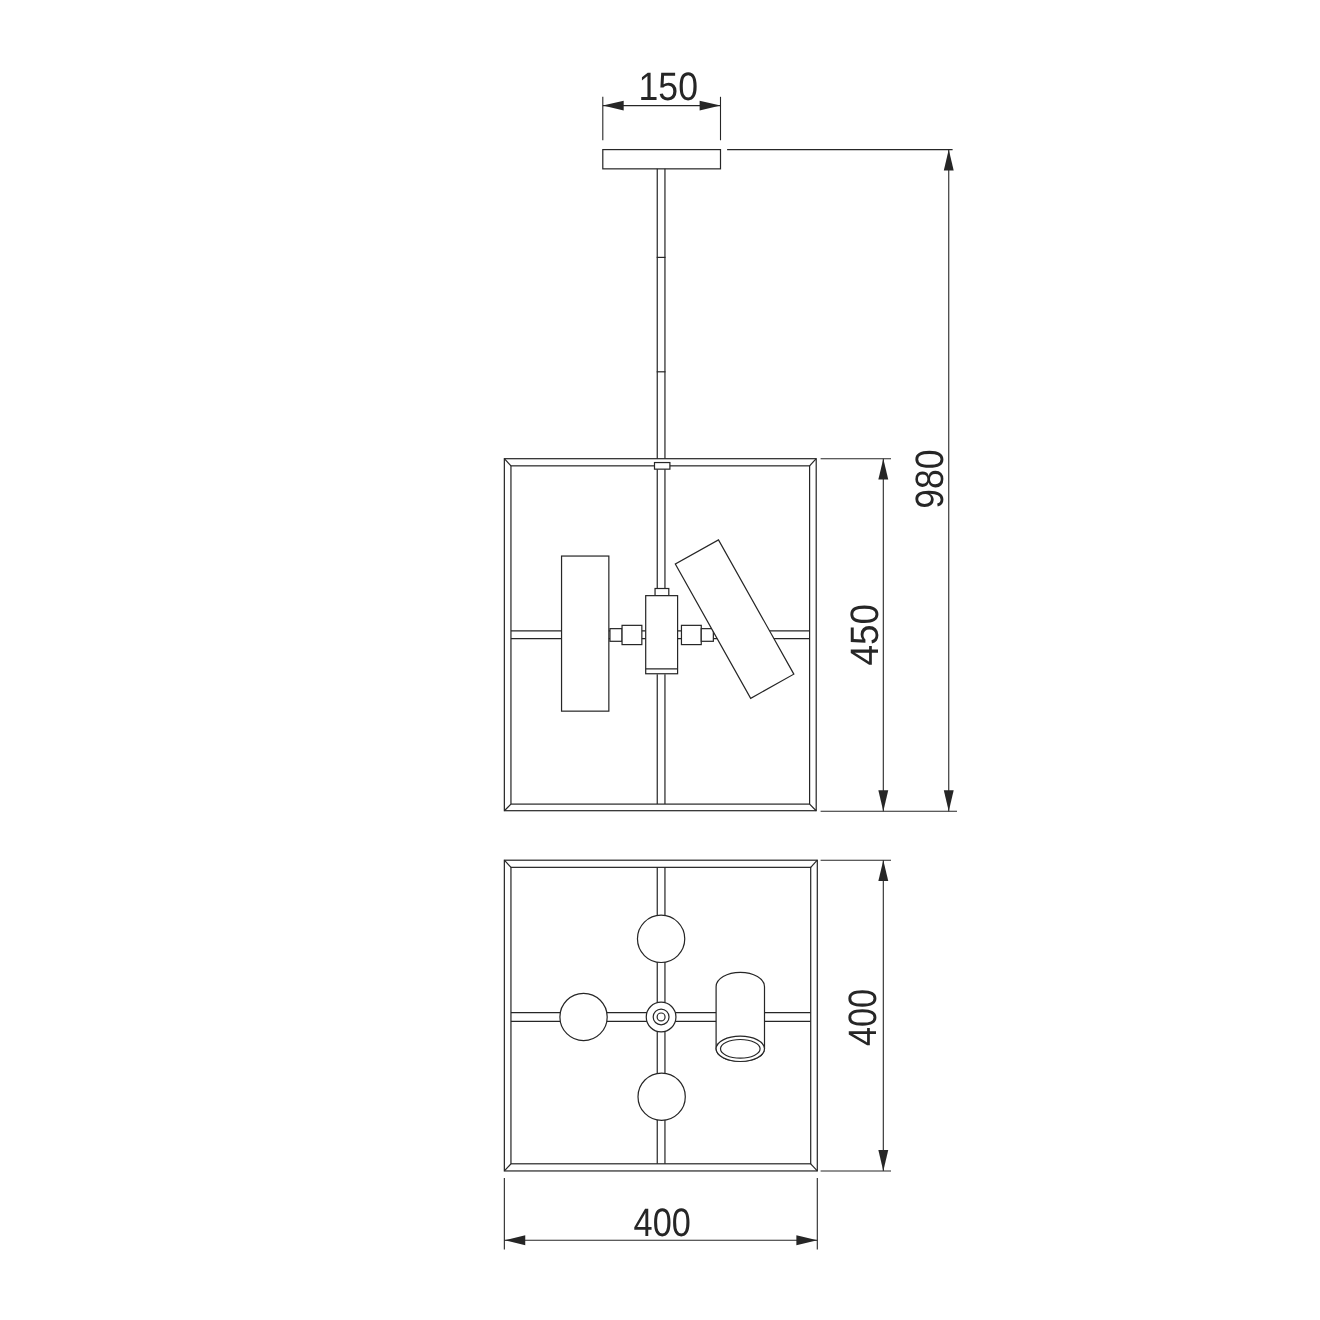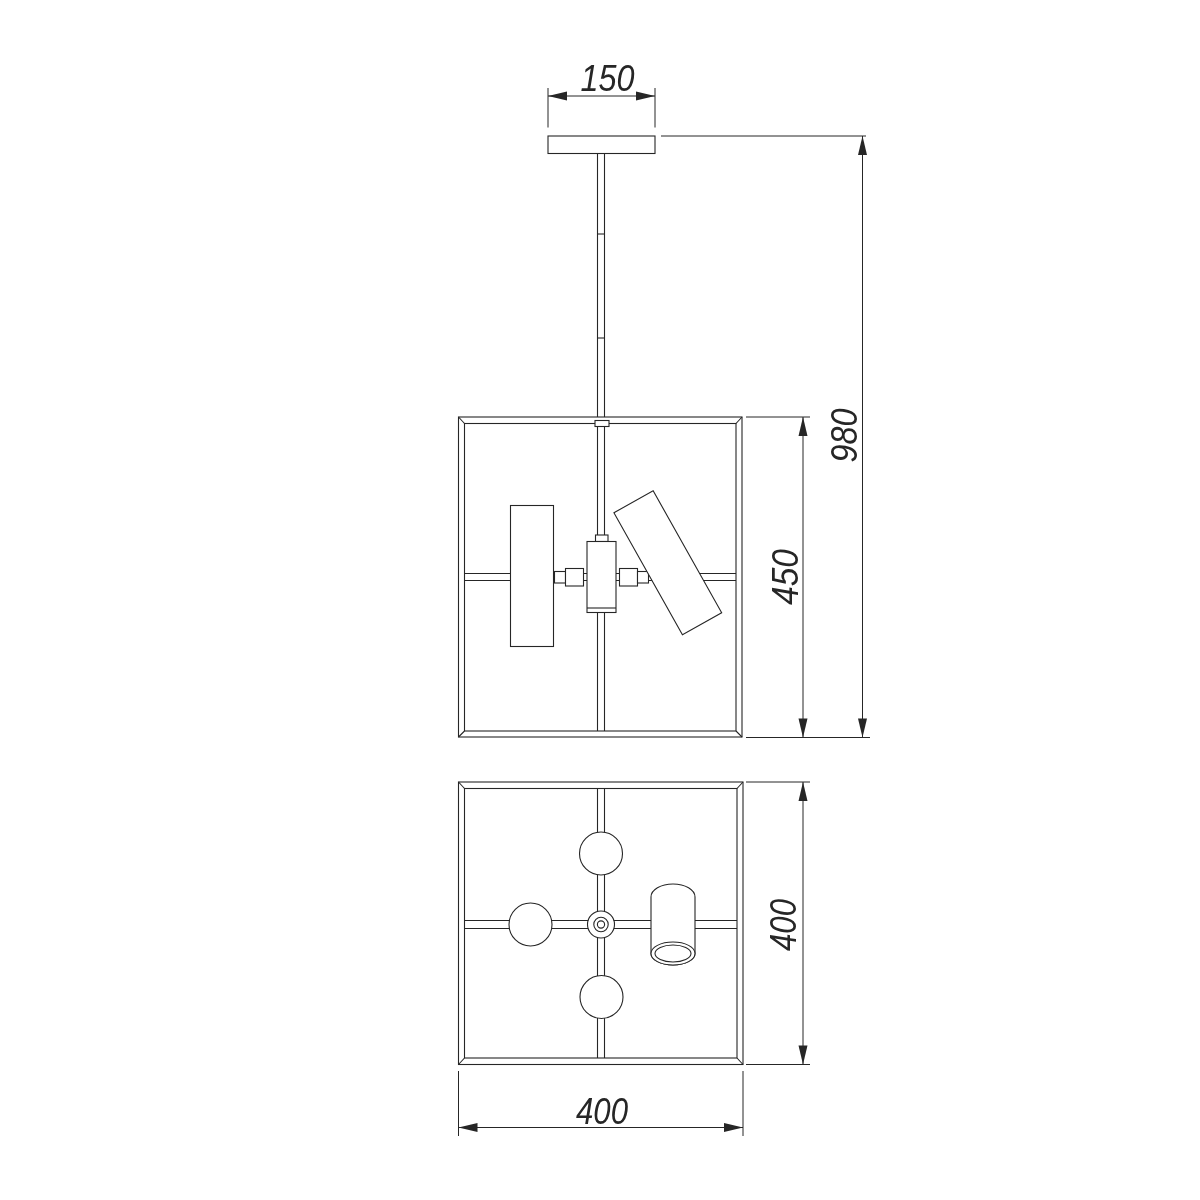--- a/index.html
+++ b/index.html
@@ -9,21 +9,20 @@
     width: 1200px;
     height: 1200px;
     font-family: "Liberation Sans", sans-serif;
   }
   #stage {
     position: relative;
     width: 1164px;
     height: 1200px;
     background: #ffffff;
     overflow: hidden;
-    font-style: italic;
   }
   svg { display: block; }
   
   .ln   { stroke: #262626; stroke-width: 1.1; fill: none; }
   
   .fw   { stroke: #262626; stroke-width: 1.1; fill: #ffffff; }
   
   .dim  { stroke: #262626; stroke-width: 1; fill: none; }
   
   .ar   { fill: #262626; stroke: none; }

